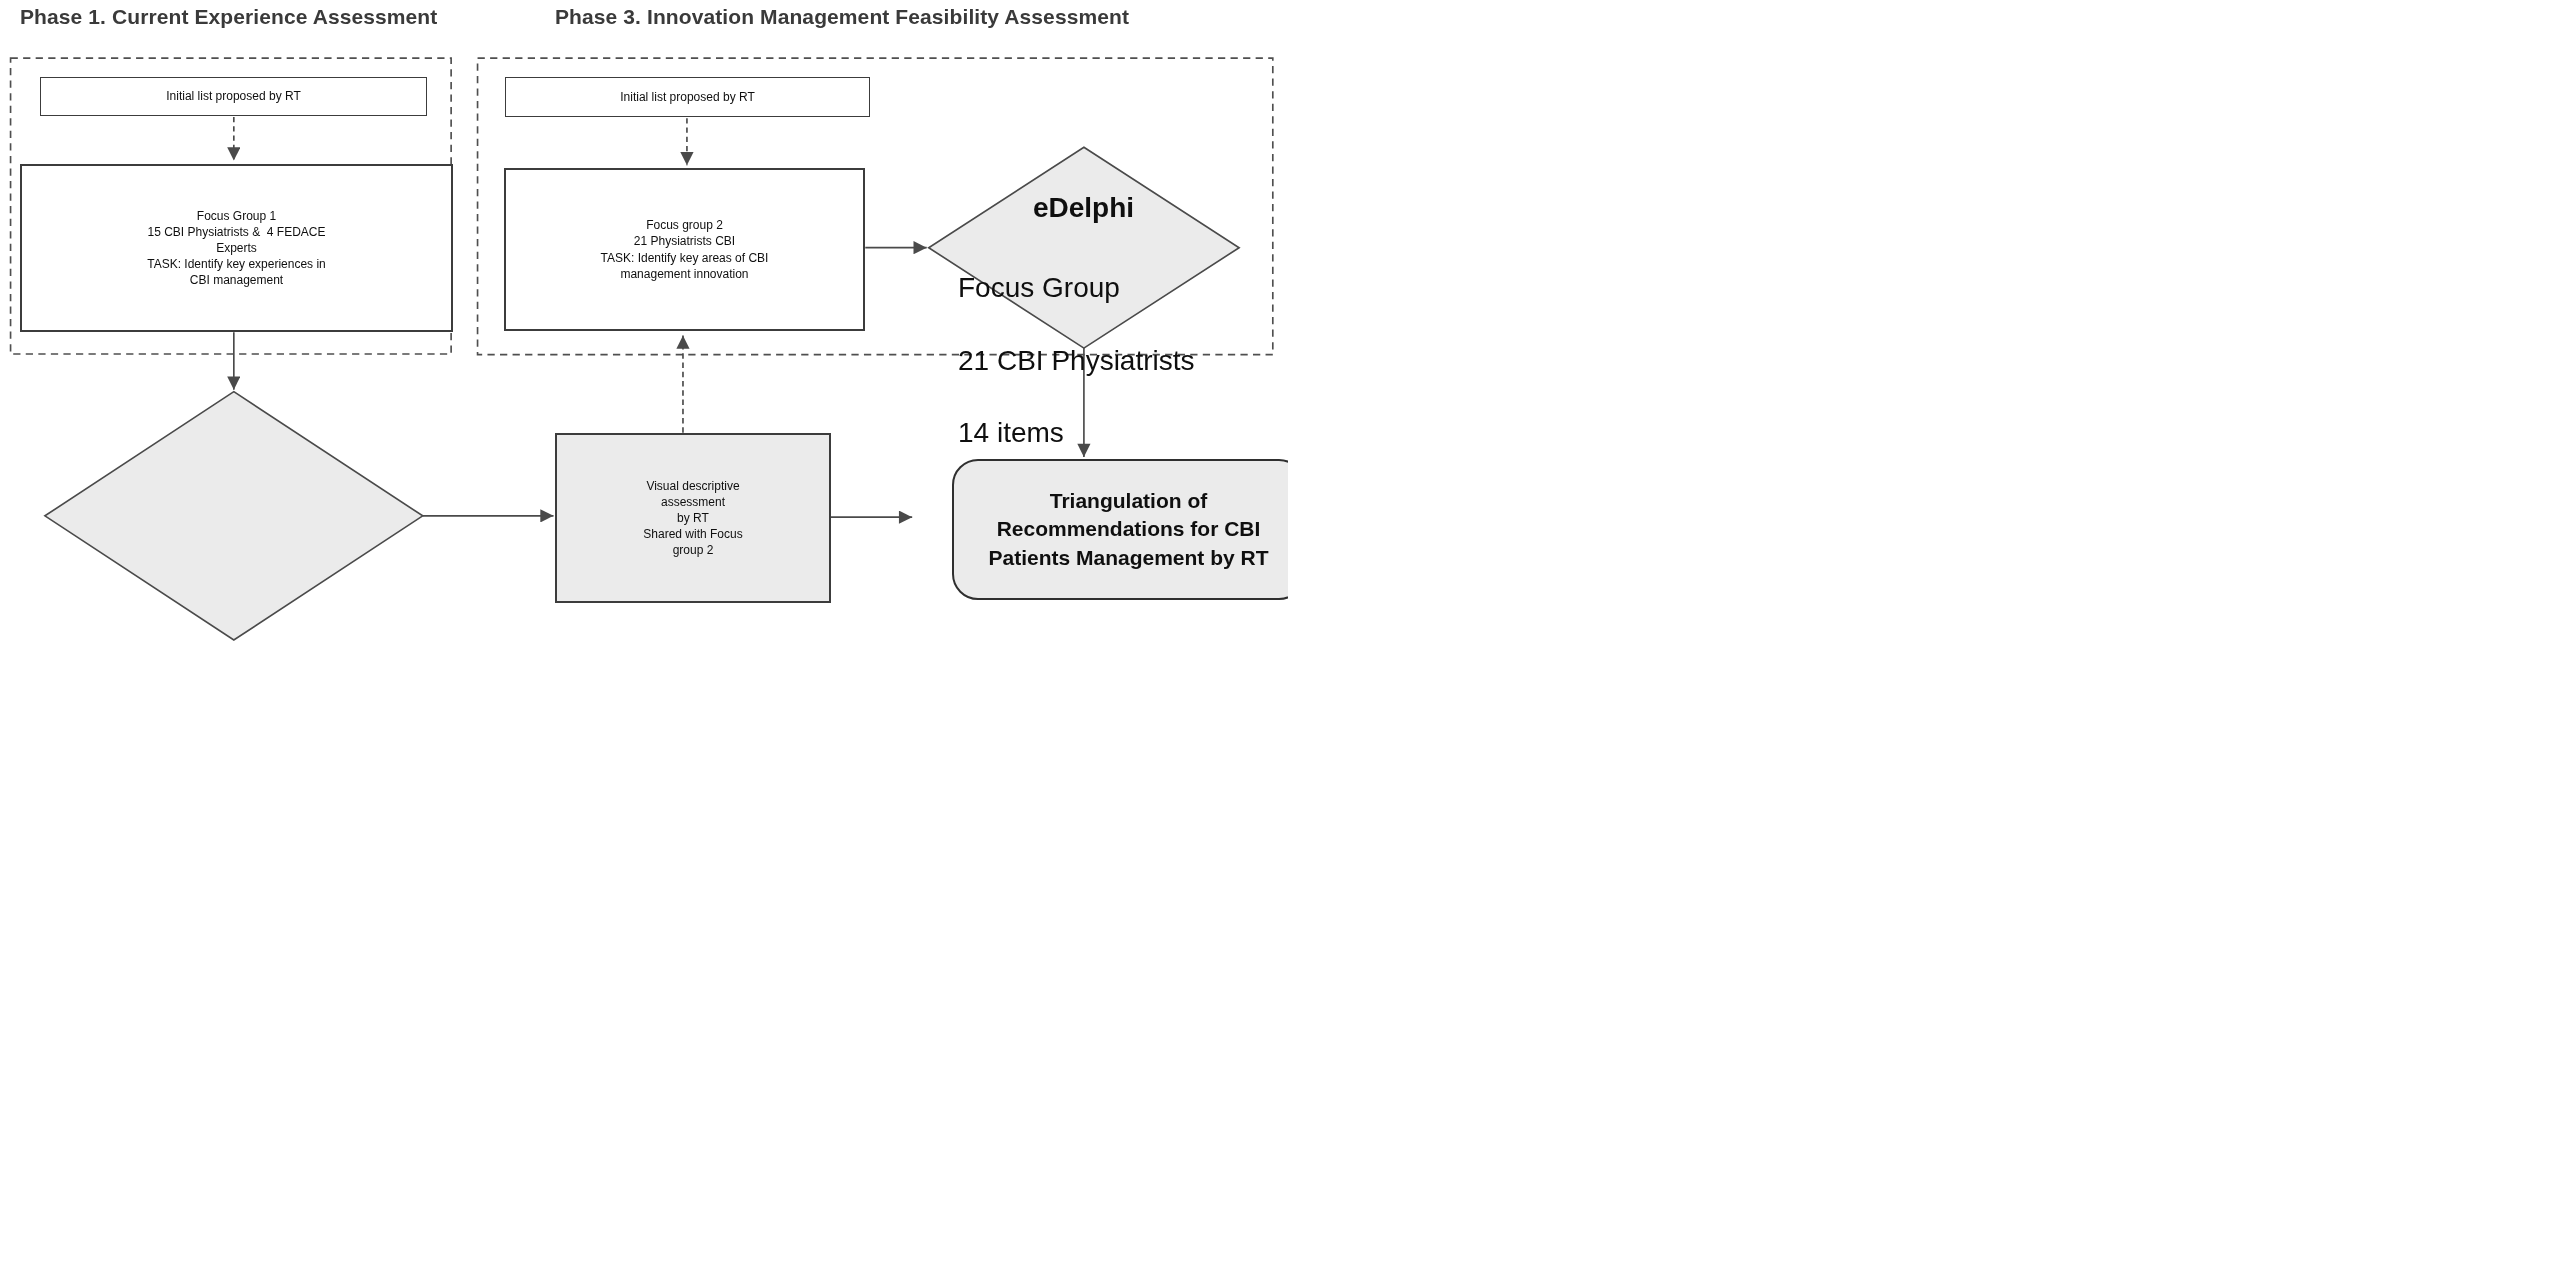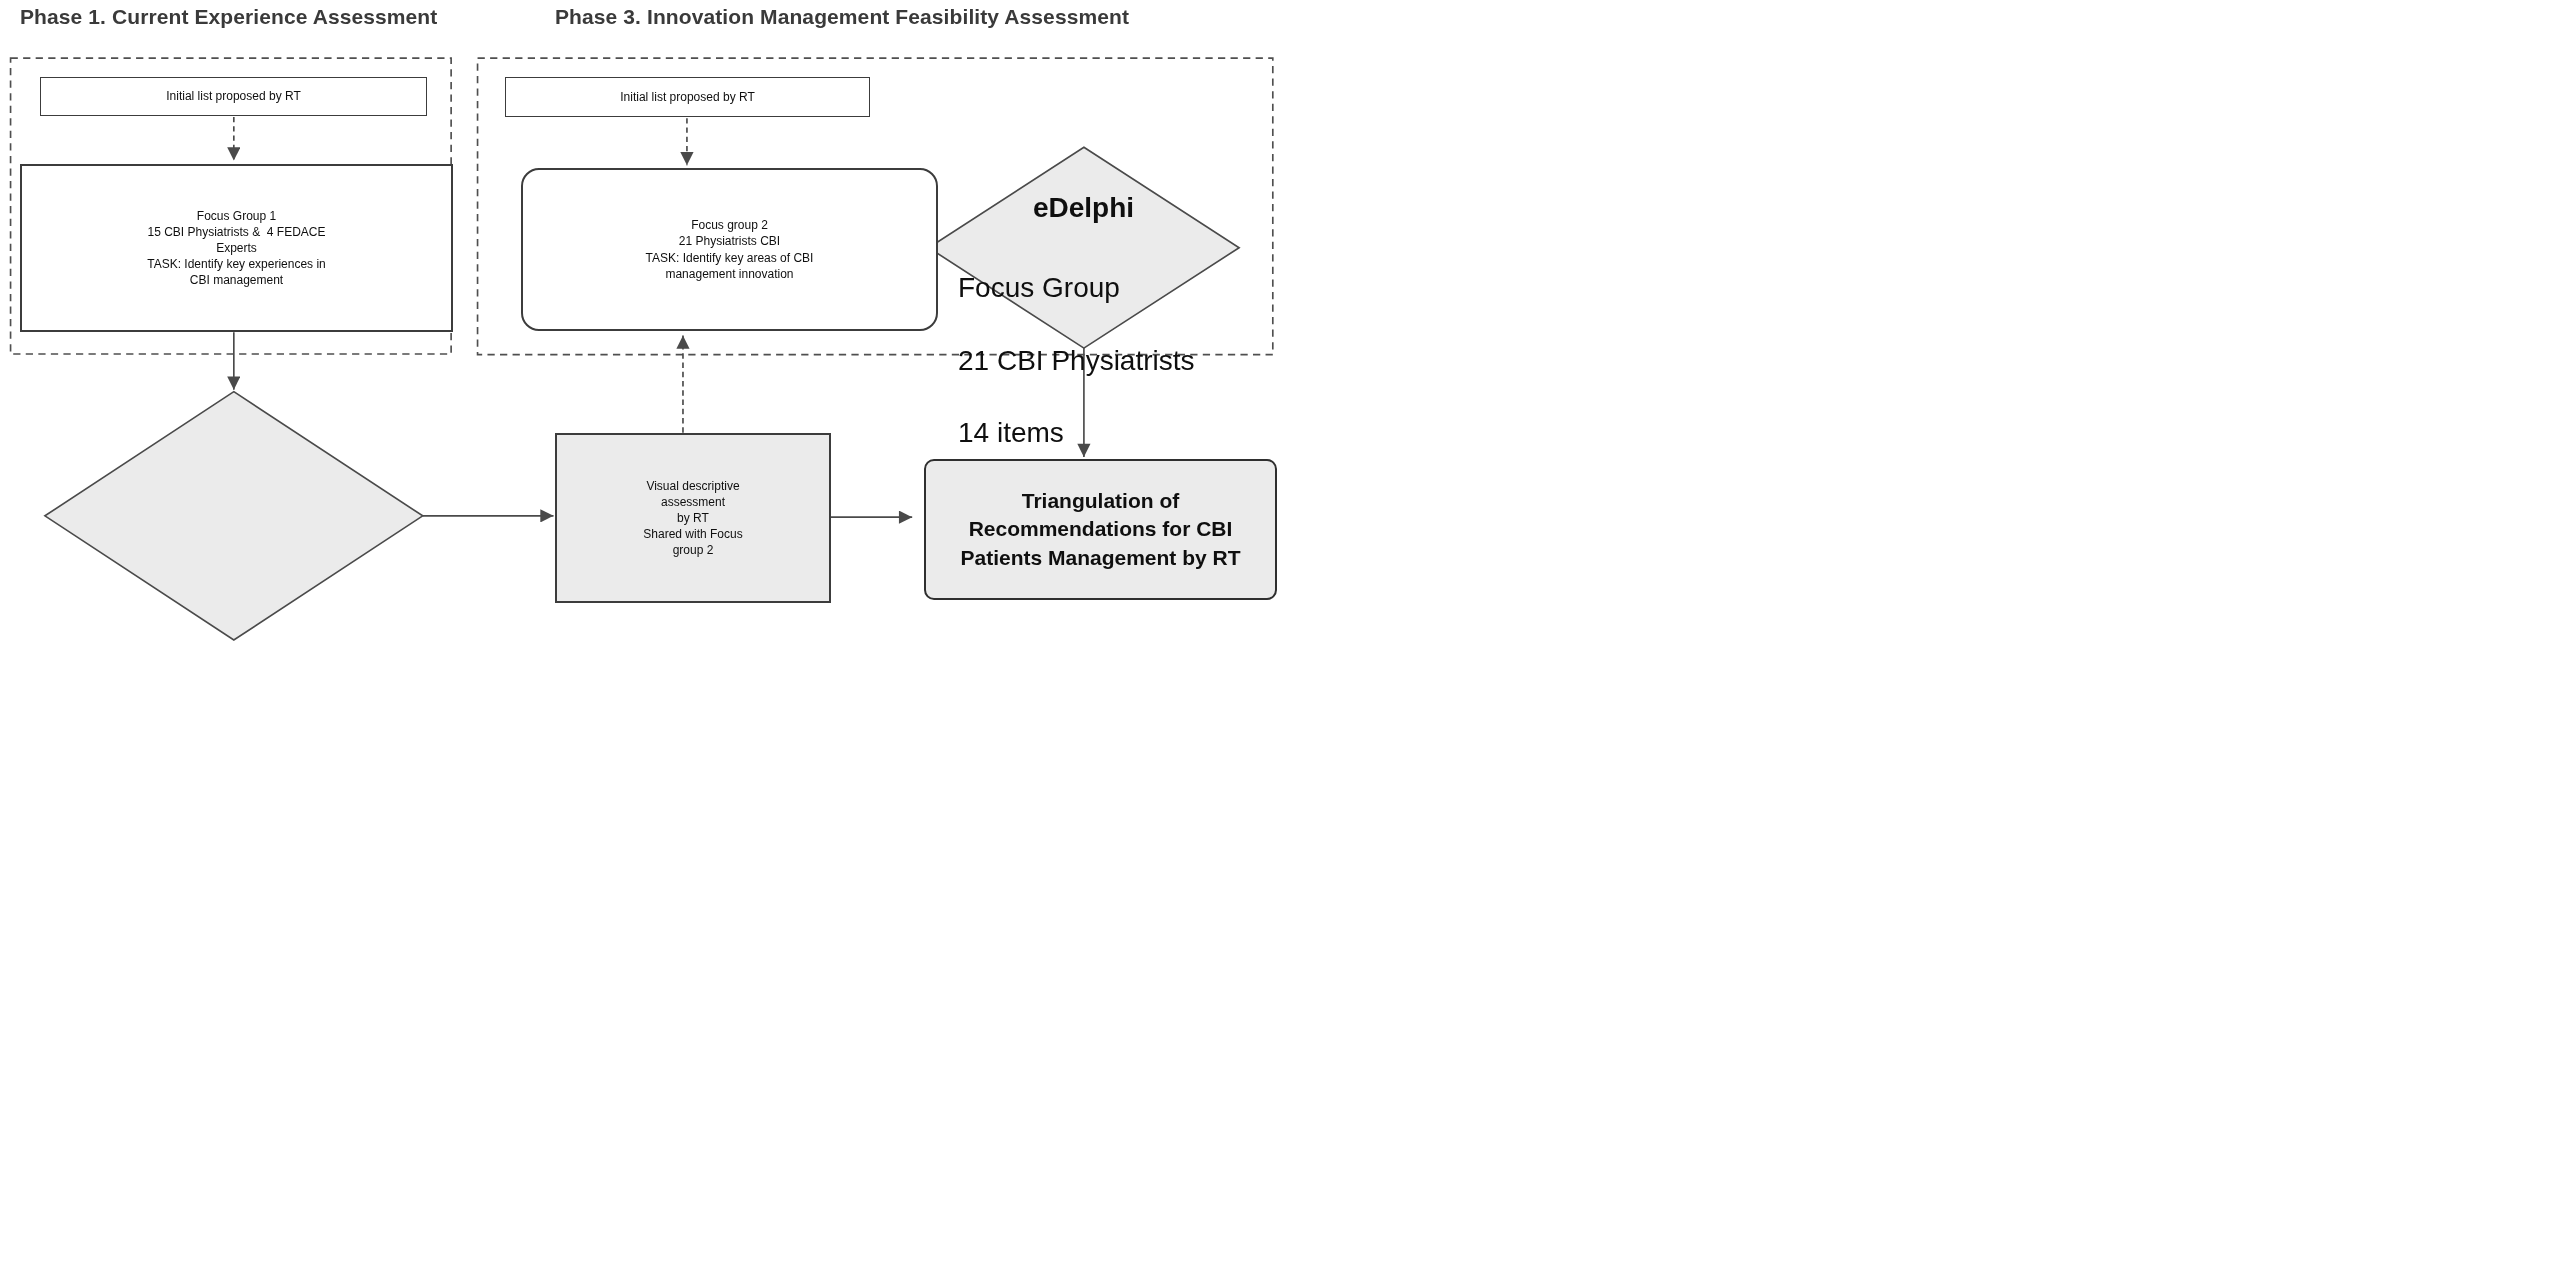--- a/index.html
+++ b/index.html
@@ -44,26 +44,26 @@
     white-space: pre-wrap;
   }
   .rect-box {
     background: #ffffff;
     border: 1.3px solid #3c3c3c;
   }
   .gray { background: #ebebeb; }
   .init1 { left: 40px;  top: 77px; width: 387px; height: 39px; }
   .init2 { left: 505px; top: 77px; width: 365px; height: 40px; }
   .fg1   { left: 20px;  top: 164px; width: 433px; height: 168px; border-width: 2px; }
-  .fg2   { left: 521px; top: 168px; width: 417px; height: 163px; border-width: 2px; border-radius: 18px; }
+  .fg2   { left: 504px; top: 168px; width: 361px; height: 163px; border-width: 2px; }
   .visual{ left: 555px; top: 433px; width: 276px; height: 170px; border-width: 2px; }
   .tri   {
-    left: 924px; top: 459px; width: 353px; height: 141px;
+    left: 952px; top: 459px; width: 353px; height: 141px;
     border: 2px solid #2f2f2f;
-    border-radius: 10px;
+    border-radius: 26px;
     font-weight: bold;
     font-size: 21px;
   }
   .diamond-text {
     position: absolute;
     display: flex;
     flex-direction: column;
     color: #0f0f0f;
     font-size: 28px;
     line-height: 1.32;

